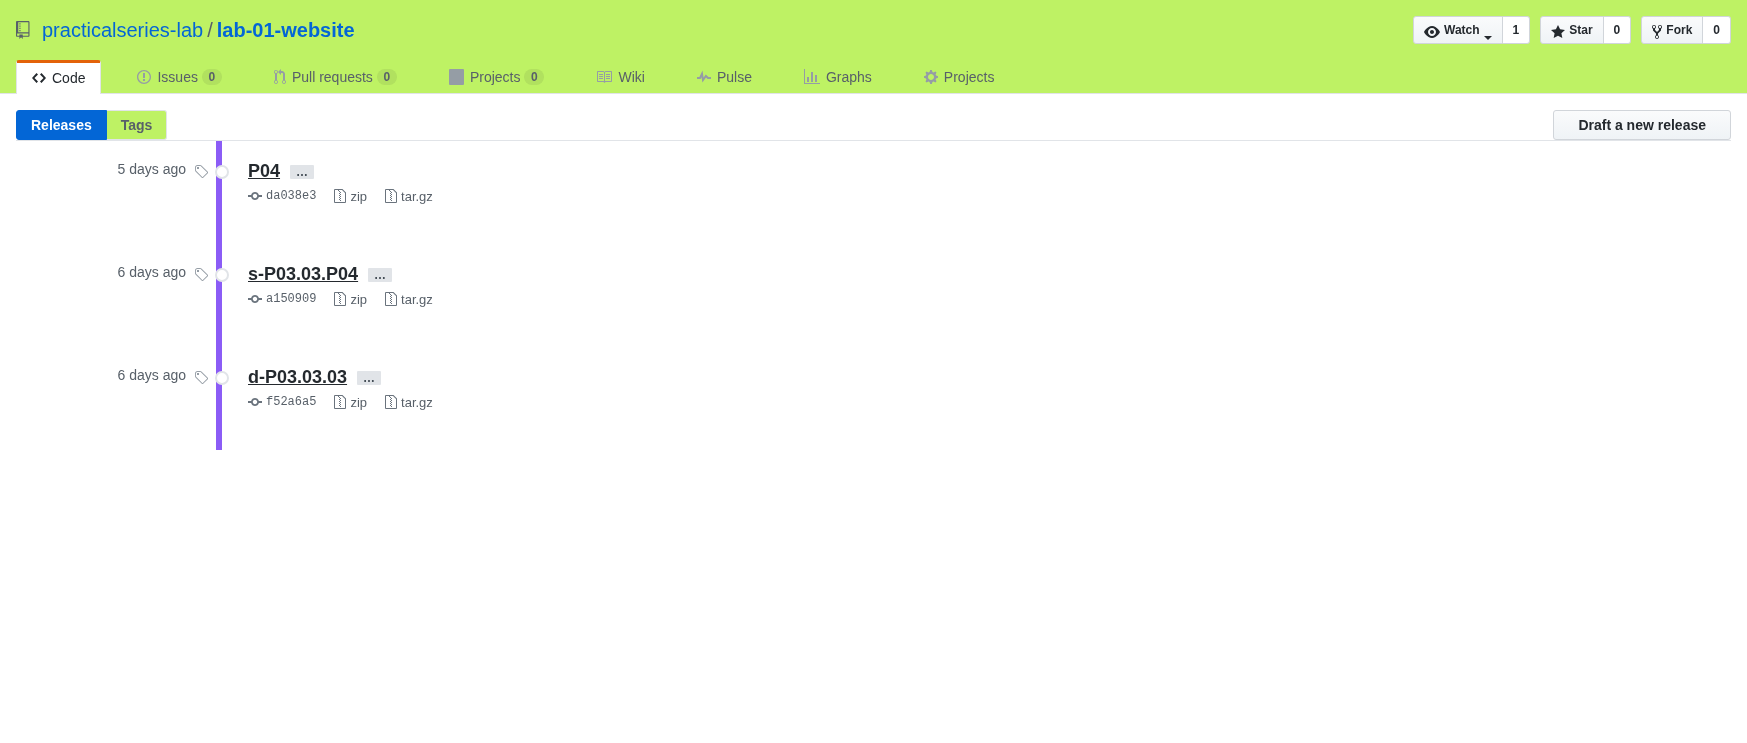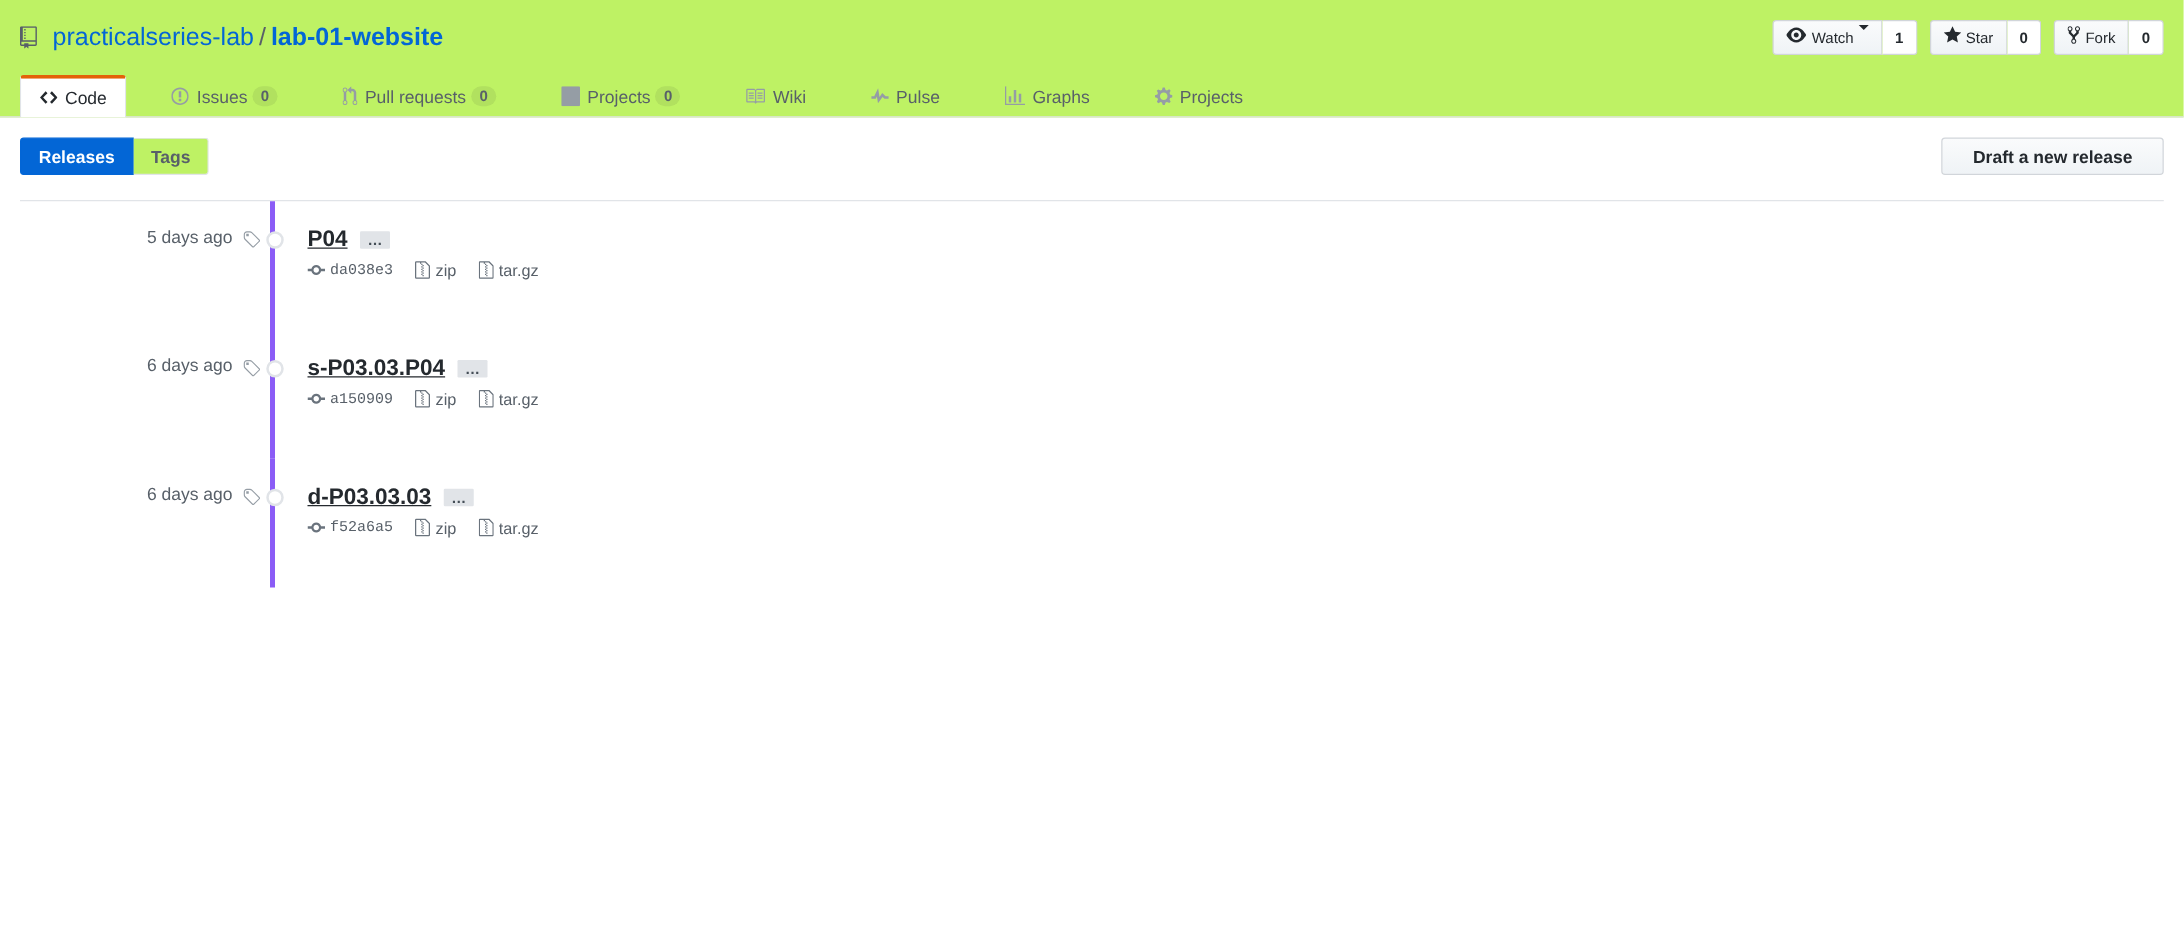--- a/index.html
+++ b/index.html
@@ -33,24 +33,24 @@
     text-decoration: none;
   }
   .repo-title .sep { margin: 0 4px; color: #586069; }
   .repo-title .repo-name { font-weight: 600; }
   .repo-title svg { margin-right: 8px; fill: #586069; }
 
   .action-buttons { display: flex; gap: 10px; }
   .btn-with-count { display: flex; }
   .btn {
     display: inline-flex;
-    align-items: flex-start;
+    align-items: flex-end;
     padding: 3px 10px;
     font-size: 12px;
-    font-weight: 400;
+    font-weight: 700;
     line-height: 20px;
     color: #24292e;
     background: #fafbfc;
     background-image: linear-gradient(#fafbfc, #eff3f6);
     border: 1px solid #d1d5da;
     border-radius: 3px;
     cursor: pointer;
     white-space: nowrap;
   }
   .btn svg { margin-right: 4px; fill: #24292e; }
@@ -118,21 +118,20 @@
     text-align: center;
   }
 
   .main {
     padding: 16px;
   }
   .subnav-row {
     display: flex;
     justify-content: space-between;
     align-items: flex-start;
-    margin-bottom: 20px;
   }
   .subnav {
     display: flex;
   }
   .subnav-item {
     padding: 6px 14px;
     font-size: 14px;
     font-weight: 600;
     color: #586069;
     background: #bef264;
@@ -173,21 +172,21 @@
     position: relative;
     display: flex;
     align-items: flex-start;
     justify-content: flex-end;
     gap: 8px;
   }
   .release-meta .tag-ico { fill: #959da5; margin-top: 3px; }
   .release-body {
     flex: 1;
     padding: 20px 0 40px 26px;
-    border-left: 4px solid #8b5cf6;
+    border-left: 6px solid #8b5cf6;
     position: relative;
   }
   .release-body::before {
     content: "";
     position: absolute;
     left: -7px;
     top: 24px;
     width: 10px;
     height: 10px;
     background: #fff;

